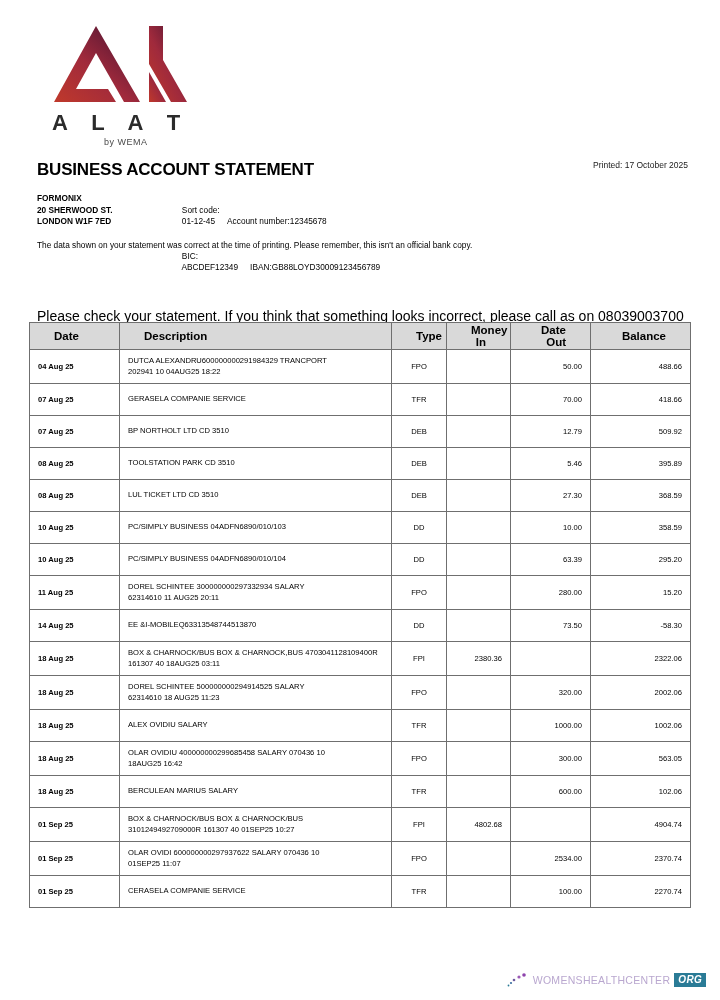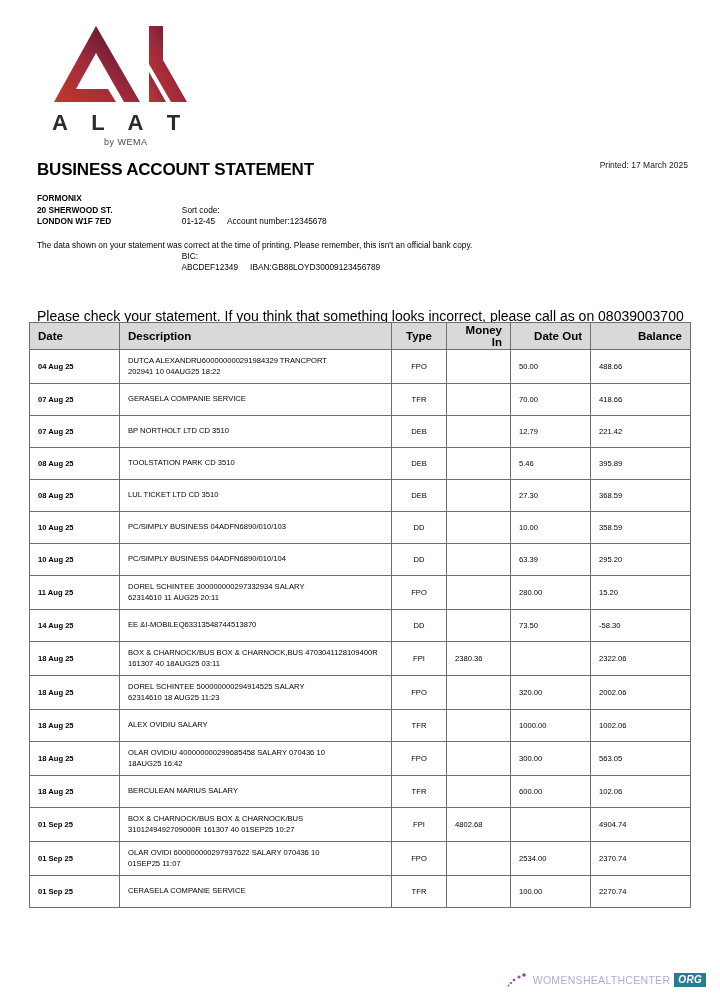--- a/index.html
+++ b/index.html
@@ -108,21 +108,21 @@
   }
   table.stmt th, table.stmt td {
     border: 1px solid #6f6f6f;
     vertical-align: middle;
   }
   table.stmt thead th {
     background: #d9d9d9;
     font-size: 11.5px;
     font-weight: bold;
     height: 27px;
-    padding: 0 8px;
+    padding: 0 24px;
     color: #000;
   }
   th.c-date   { width: 90px;  text-align: left; }
   th.c-desc   { width: 272px; text-align: left; }
   th.c-type   { width: 55px;  text-align: center; }
   th.c-in     { width: 64px;  text-align: right; }
   th.c-out    { width: 80px;  text-align: right; }
   th.c-bal    { width: 100px; text-align: right; }
 
   table.stmt tbody td {
@@ -130,21 +130,21 @@
     color: #000;
     padding: 6px 8px;
   }
   td.v-date {
     font-weight: bold;
     font-size: 8px;
     padding-left: 8px;
   }
   td.v-desc { padding-left: 14px; line-height: 10.5px; }
   td.v-type { text-align: center; font-size: 8px; }
-  td.v-in, td.v-out, td.v-bal { font-size: 8px; padding-right: 9px; }
+  td.v-in, td.v-out, td.v-bal { text-align: right; font-size: 8px; padding-right: 9px; }
   tr.two-line td { height: 34px; }
   tr.one-line td { height: 32px; }
   .desc-l2 { display: block; }
 
   
   .watermark {
     position: absolute;
     right: 14px; bottom: 12px;
     display: flex;
     align-items: center;
@@ -183,21 +183,21 @@
       </defs>
       <path d="M46 2 L90 78 L74 78 L46 29 L26 65 L58 65 L66 78 L4 78 Z" fill="url(#galat)"></path>
       <path d="M99 2 L99 40 L121 78 L137 78 L113 36 L113 2 Z" fill="url(#galat)"></path>
       <path d="M99 48 L99 78 L116 78 Z" fill="url(#galat)"></path>
     </svg>
     <div class="logo-wordmark">A L A T</div>
     <div class="logo-sub">by WEMA</div>
   </div>
 
   <div class="doc-title">BUSINESS ACCOUNT STATEMENT</div>
-  <div class="printed">Printed: 17 March 2025</div>
+  <div class="printed">Printed: 17 October 2025</div>
 
   <div class="acct-left">
     <div>FORMONIX</div>
     <div>20 SHERWOOD ST.</div>
     <div>LONDON W1F 7ED</div>
   </div>
 
   <div class="acct-right">
     <div class="pair">
       <span>Sort code:</span>
@@ -240,21 +240,21 @@
             <td class="v-in"></td>
             <td class="v-out">70.00</td>
             <td class="v-bal">418.66</td>
           </tr>
           <tr class="one-line">
             <td class="v-date">07 Aug 25</td>
             <td class="v-desc"><span>BP NORTHOLT LTD CD 3510</span></td>
             <td class="v-type">DEB</td>
             <td class="v-in"></td>
             <td class="v-out">12.79</td>
-            <td class="v-bal">221.42</td>
+            <td class="v-bal">509.92</td>
           </tr>
           <tr class="one-line">
             <td class="v-date">08 Aug 25</td>
             <td class="v-desc"><span>TOOLSTATION PARK CD 3510</span></td>
             <td class="v-type">DEB</td>
             <td class="v-in"></td>
             <td class="v-out">5.46</td>
             <td class="v-bal">395.89</td>
           </tr>
           <tr class="one-line">

